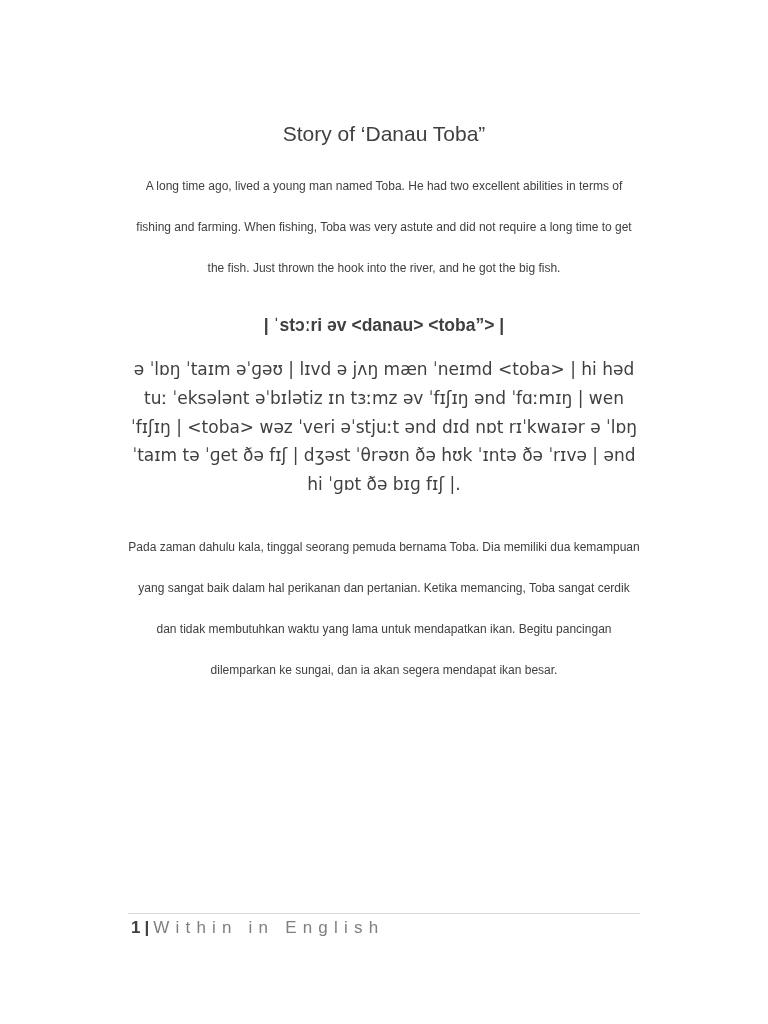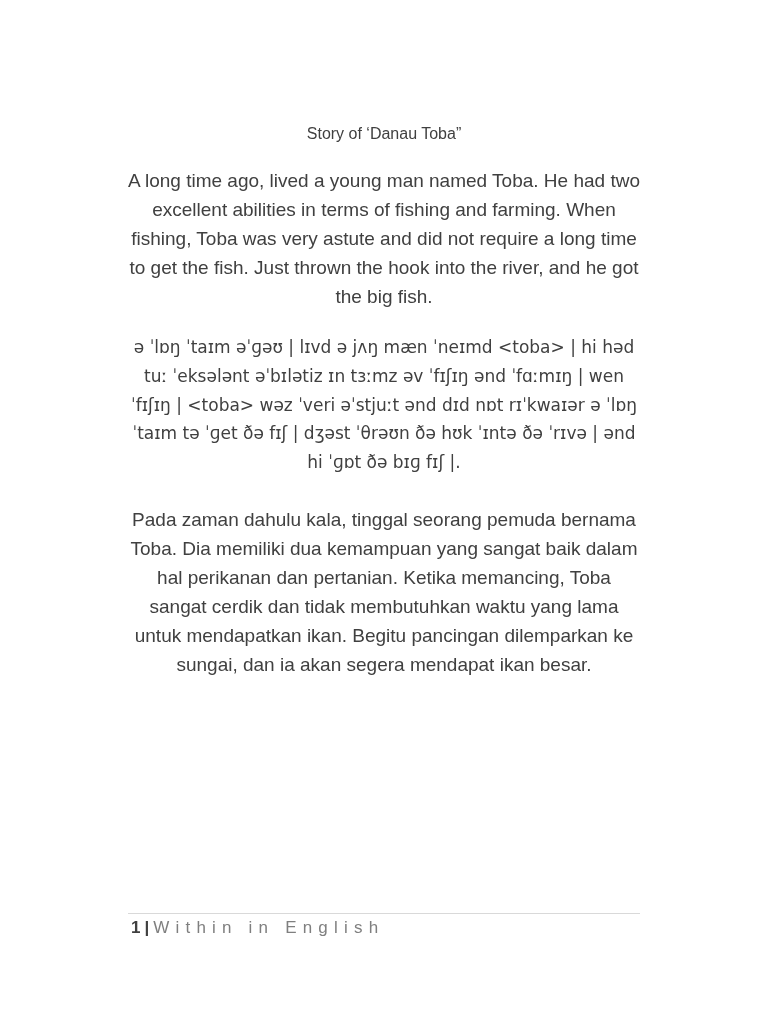--- a/index.html
+++ b/index.html
@@ -23,26 +23,26 @@
       background: #ffffff;
     }
     .content {
       position: absolute;
       left: 128px;
       width: 512px;
       top: 120px;
       text-align: center;
     }
     .block {
-      font-size: 19px;
-      line-height: 29px;
+      font-size: 12px;
+      line-height: 41px;
       margin: 0;
     }
     .title {
-      font-size: 16px;
+      font-size: 21px;
       line-height: 28px;
       margin: 0 0 18px 0;
       font-weight: normal;
     }
     .title-bold {
       font-weight: bold;
       font-size: 17.5px;
       line-height: 28px;
       margin: 0 0 16px 0;
     }
@@ -79,20 +79,21 @@
       letter-spacing: 6.2px;
     }
   </style>
 </head>
 <body>
 
 <div class="page">
   <div class="content">
     <h1 class="title">Story of ‘Danau Toba”</h1>
     <p class="block p1">A long time ago, lived a young man named Toba. He had two excellent abilities in terms of fishing and farming. When fishing, Toba was very astute and did not require a long time to get the fish. Just thrown the hook into the river, and he got the big fish.</p>
+    <h2 class="title-bold ipa-title">| ˈstɔːri əv &lt;danau&gt; &lt;toba”&gt; |</h2>
     <p class="block ipa">ə ˈlɒŋ ˈtaɪm əˈɡəʊ | lɪvd ə jʌŋ mæn ˈneɪmd &lt;toba&gt; | hi həd tuː ˈeksələnt əˈbɪlətiz ɪn tɜːmz əv ˈfɪʃɪŋ ənd ˈfɑːmɪŋ | wen ˈfɪʃɪŋ | &lt;toba&gt; wəz ˈveri əˈstjuːt ənd dɪd nɒt rɪˈkwaɪər ə ˈlɒŋ ˈtaɪm tə ˈɡet ðə fɪʃ | dʒəst ˈθrəʊn ðə hʊk ˈɪntə ðə ˈrɪvə | ənd hi ˈɡɒt ðə bɪɡ fɪʃ |.</p>
     <p class="block p2">Pada zaman dahulu kala, tinggal seorang pemuda bernama Toba. Dia memiliki dua kemampuan yang sangat baik dalam hal perikanan dan pertanian. Ketika memancing, Toba sangat cerdik dan tidak membutuhkan waktu yang lama untuk mendapatkan ikan. Begitu pancingan dilemparkan ke sungai, dan ia akan segera mendapat ikan besar.</p>
   </div>
 
   <div class="footer-rule"></div>
   <div class="footer">
     <span class="pagenum">1</span><span class="sep">|</span><span class="label">Within in English</span>
   </div>
 </div>
 

